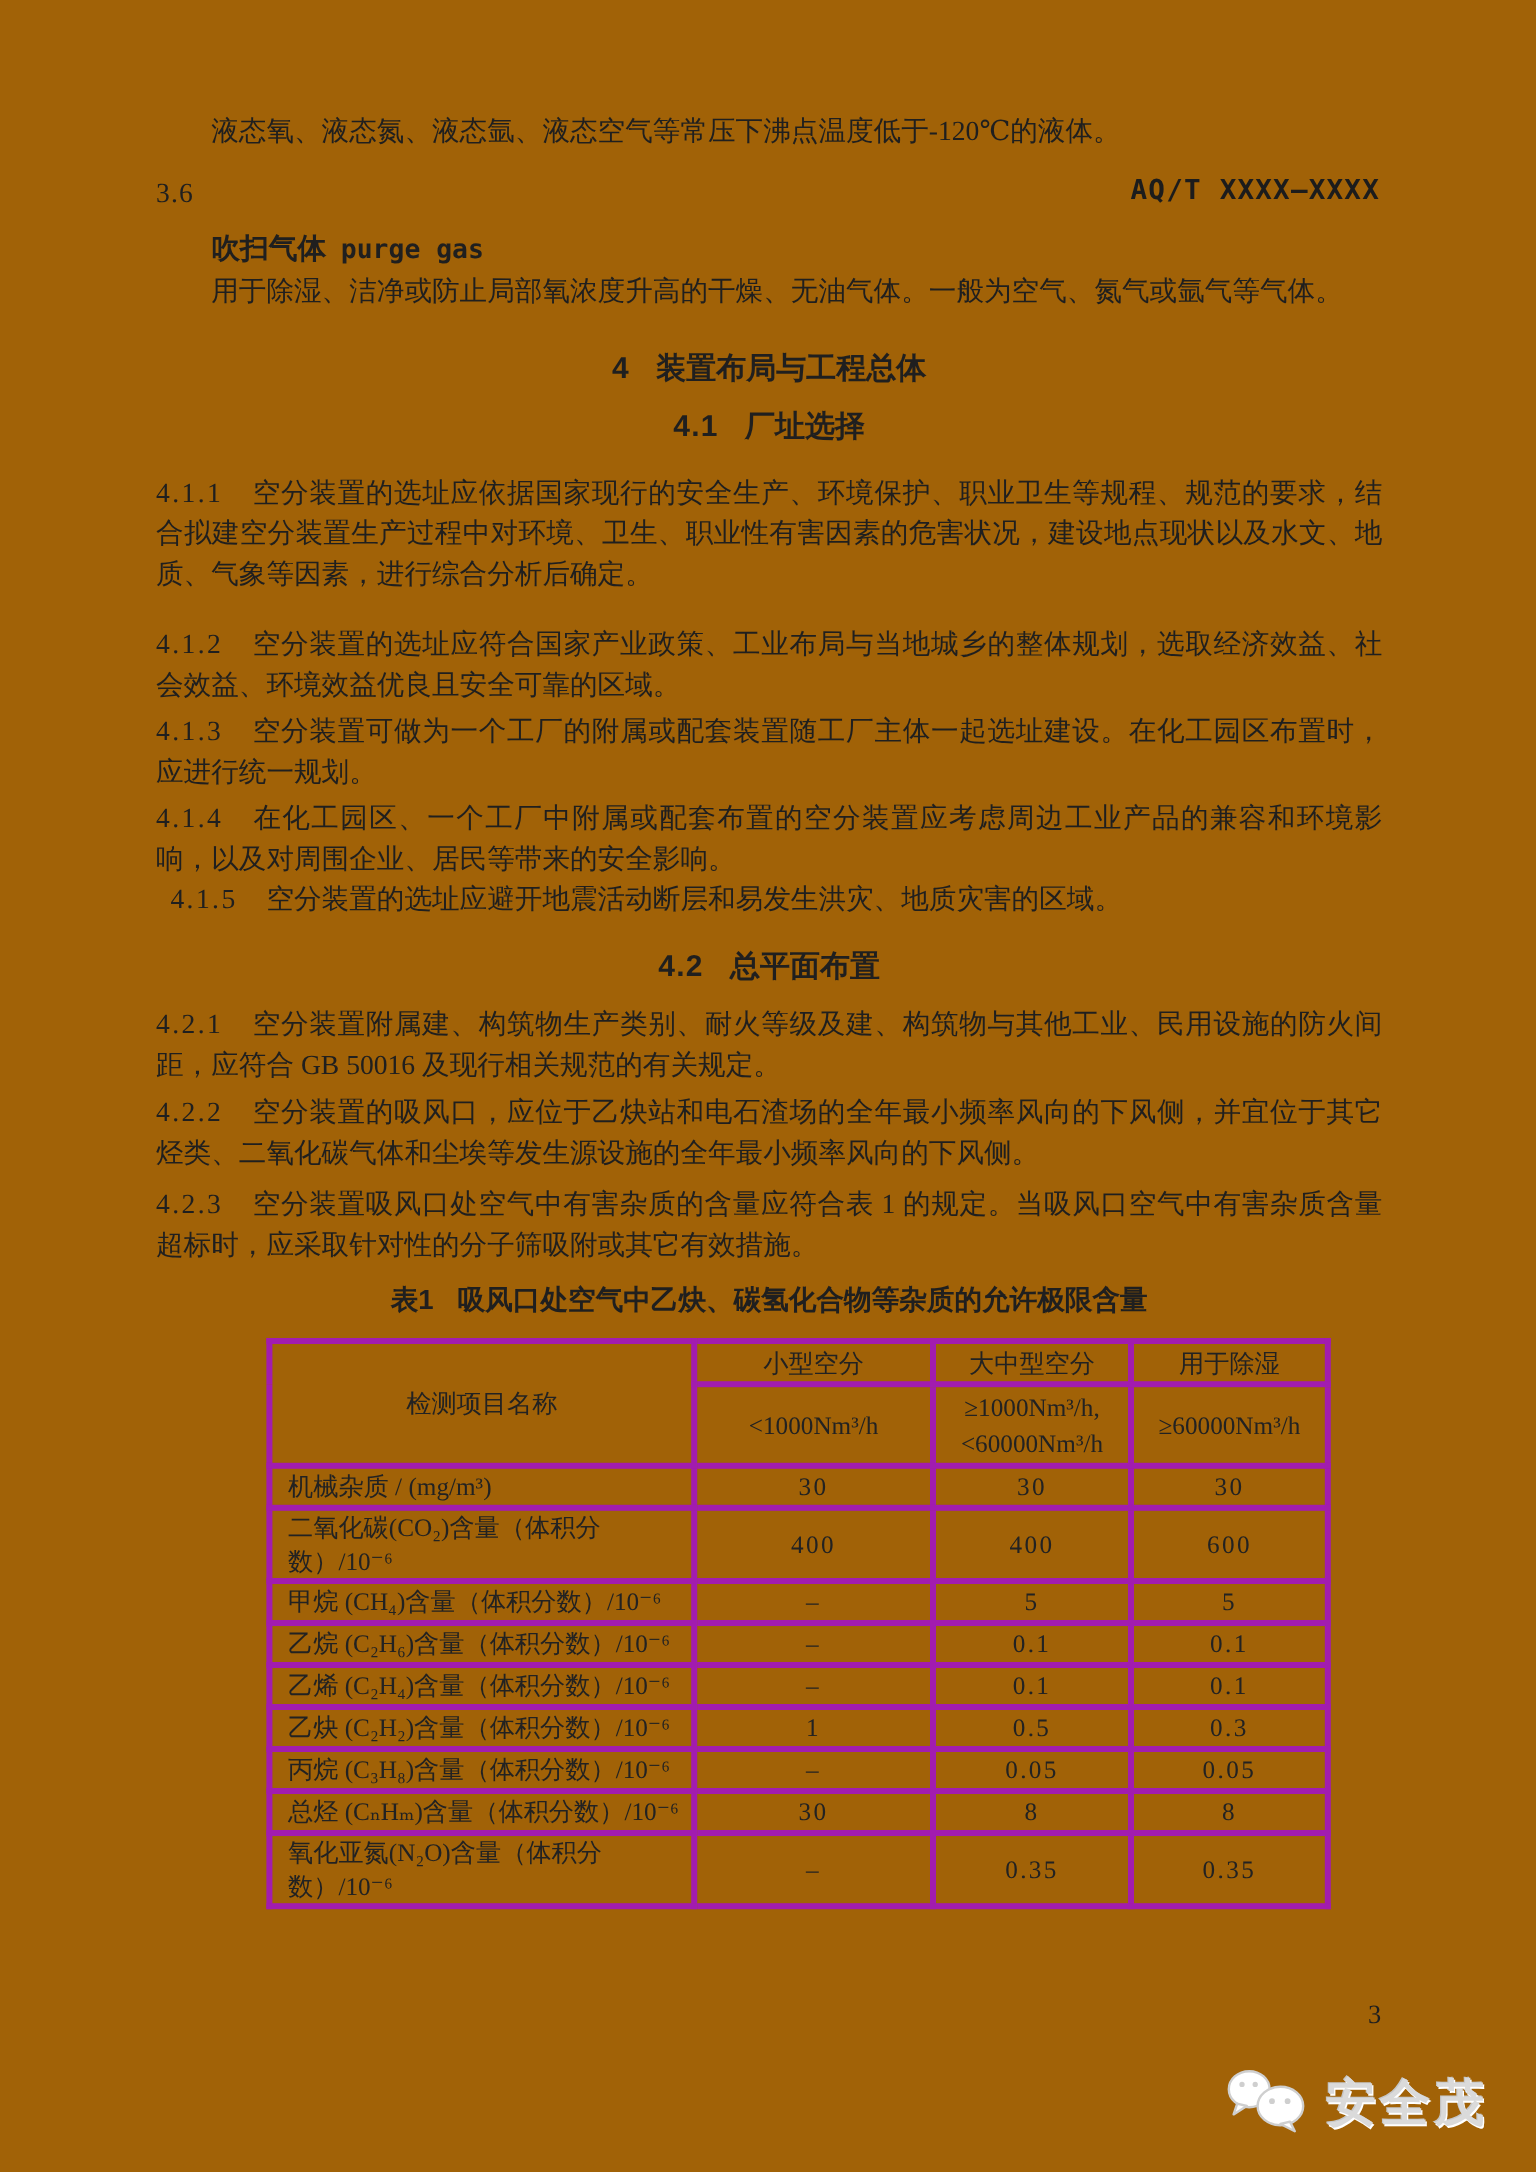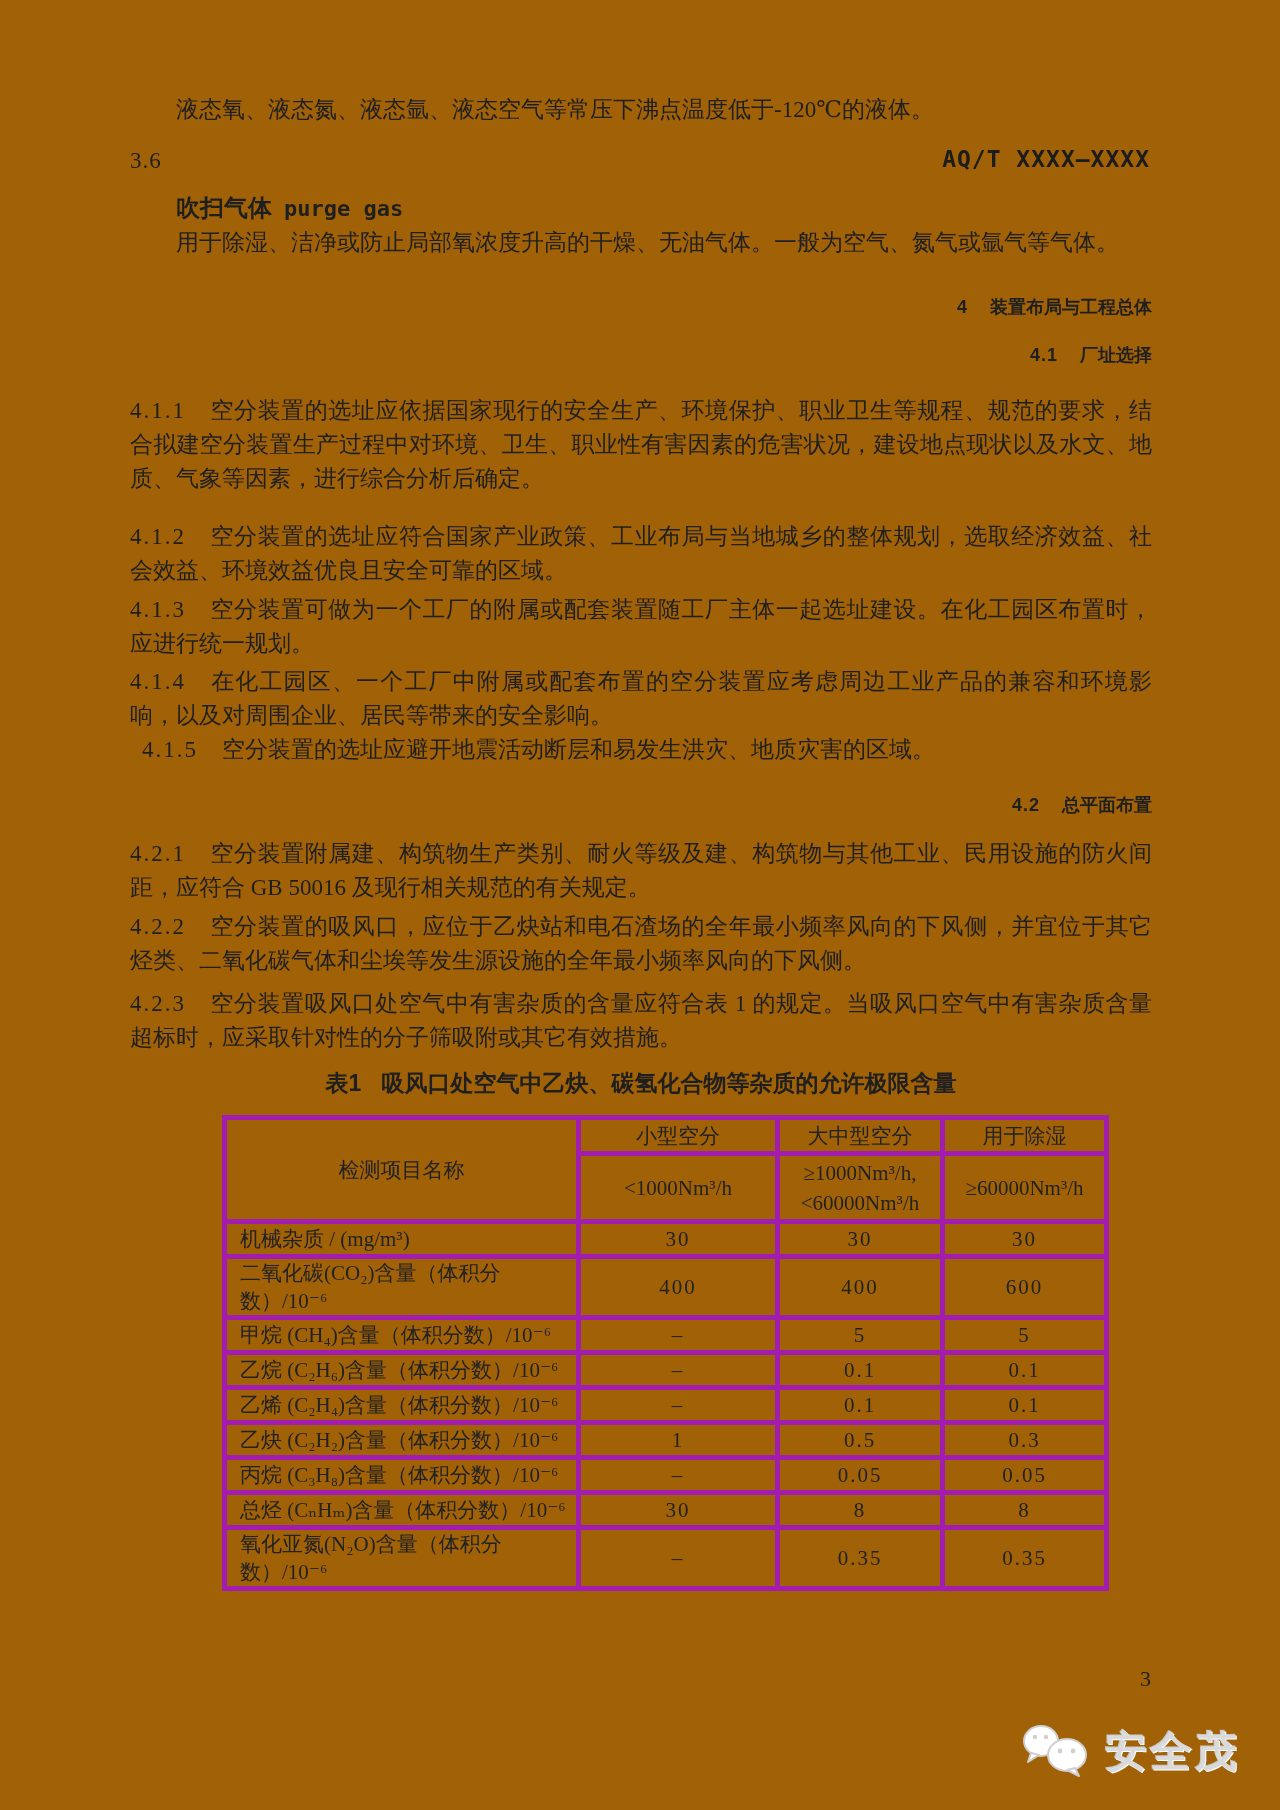--- a/index.html
+++ b/index.html
@@ -40,22 +40,22 @@
     font-family:"Liberation Sans",sans-serif;
     font-weight:bold; font-size:24px;
   }
   .term-en {
     font-family:"DejaVu Sans Mono",monospace;
     font-weight:bold; font-size:22px; margin-left:12px;
   }
 
   .h-sec {
     font-family:"Liberation Sans",sans-serif;
-    font-weight:bold; font-size:18px; line-height:36px;
-    text-align:right;
+    font-weight:bold; font-size:25px; line-height:36px;
+    text-align:center;
   }
   .h-sec .hnum { margin-right:22px; letter-spacing:1px; }
   .h4  { margin-top:29px; }
   .h41 { margin-top:12px; }
   .h42 { margin-top:20px; }
 
   .clause { }
   .clause .cnum { margin-right:24px; letter-spacing:2px; white-space:nowrap; }
   .c411 { margin-top:21px; }
   .c412 { margin-top:24px; }

